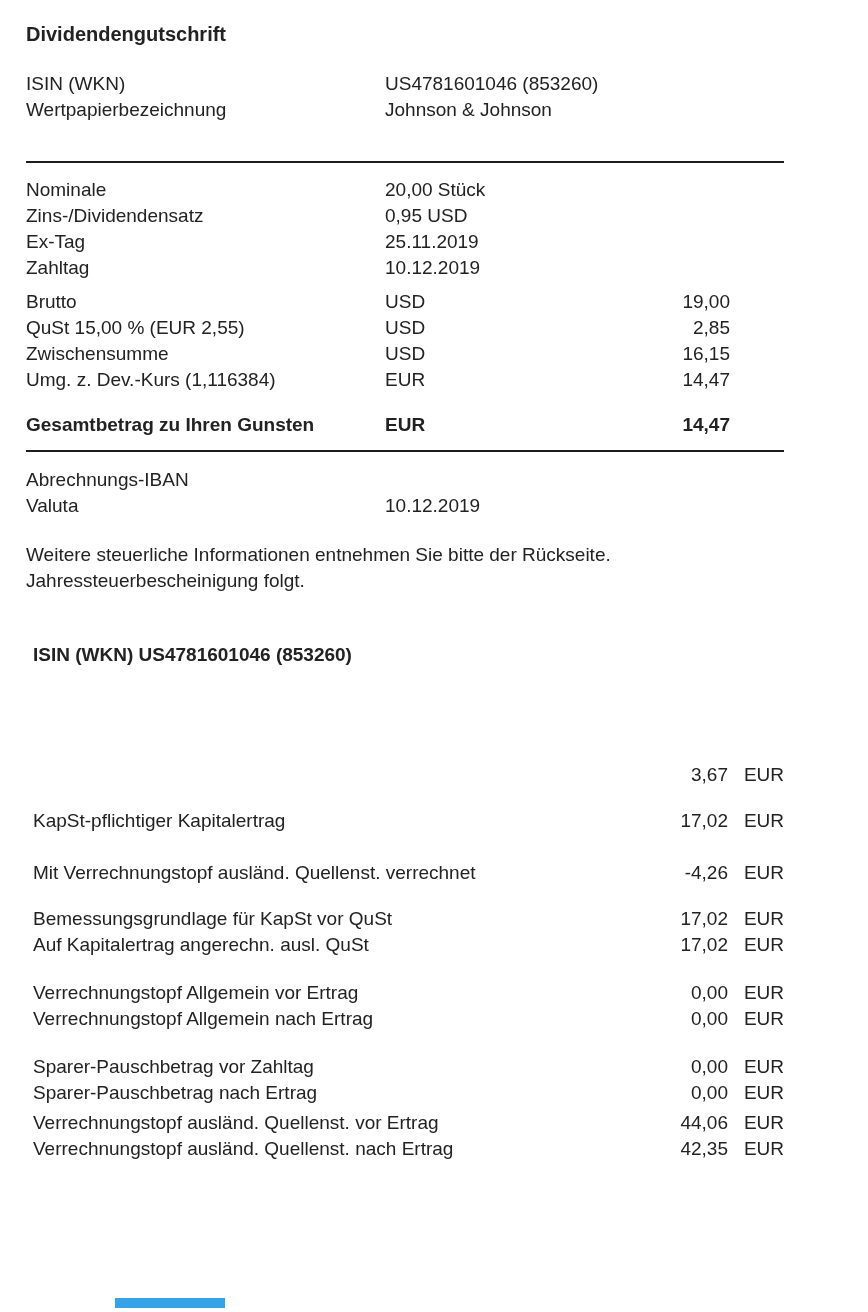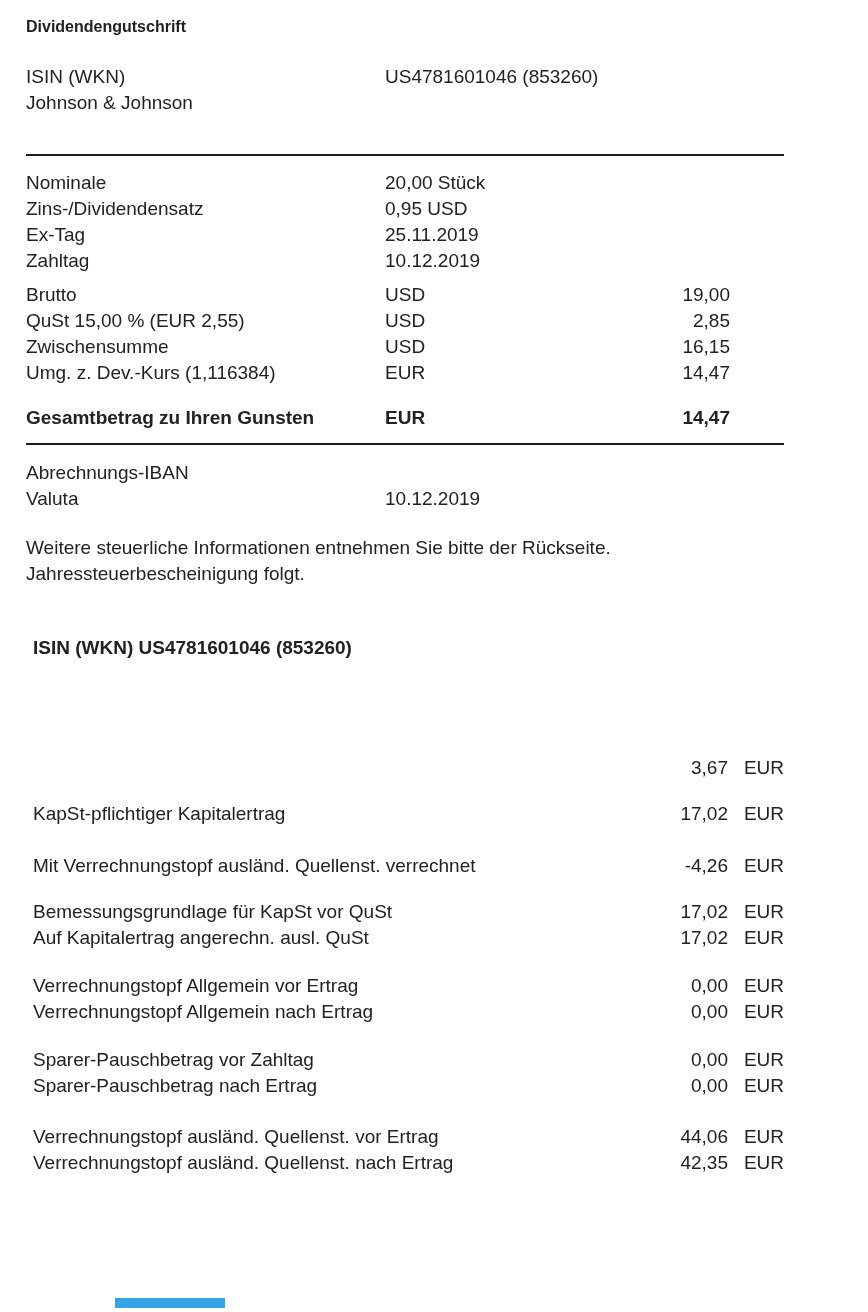--- a/index.html
+++ b/index.html
@@ -6,21 +6,21 @@
   body {
     width:868px; height:1312px;
     background:#ffffff;
     font-family:"Liberation Sans", sans-serif;
     font-size:19px; line-height:26px;
     color:#222222;
     overflow:hidden; position:relative;
   }
   .content { margin-left:26px; width:758px; padding-top:14px; }
 
-  .title { font-weight:bold; font-size:16px; height:26px; }
+  .title { font-weight:bold; font-size:20px; height:26px;margin-top:7px; }
 
   .rule { border:0; border-top:2px solid #1c1c1c; margin:0; width:758px; }
 
   
   .row { display:flex; padding-right:54px; height:26px;justify-content:flex-end; }
   .row .l { width:359px; flex:none; white-space:nowrap; }
   .row .v { flex:1; white-space:nowrap; }
   .row .a { margin-left:auto; white-space:nowrap; }
   .bold { font-weight:bold; }
 
@@ -40,40 +40,41 @@
   .note0 { margin-top:7px; height:26px; }
   .notes12 { margin-top:23px; }
   .notes12 div { height:26px; }
   .heading2 { margin-top:48px; padding-left:7px; font-weight:bold; height:26px; }
   .g1 { margin-top:94px; }
   .g2 { margin-top:20px; }
   .g3 { margin-top:26px; }
   .g4 { margin-top:20px; }
   .g5 { margin-top:22px; }
   .g6 { margin-top:22px; }
-  .g7 { margin-top:25px; }
+  .g7 { margin-top:4px; }
 
   .accent-bar {
     position:absolute; left:115px; top:1298px;
     width:110px; height:10px; background:#35a3e8;
   }
 </style>
 </head>
 <body>
 
 <div class="content">
 
   <div class="title">Dividendengutschrift</div>
 
   <div class="sec1">
     <div class="row">
       <span class="l">ISIN (WKN)</span>
       <span class="v">US4781601046 (853260)</span>
     </div>
     <div class="row">
+      <span class="l">Wertpapierbezeichnung</span>
       <span class="v">Johnson &amp; Johnson</span>
     </div>
     <div class="row">
       <span class="l"></span>
     </div>
   </div>
 
   <hr class="rule hr1">
 
   <div class="sec2">

